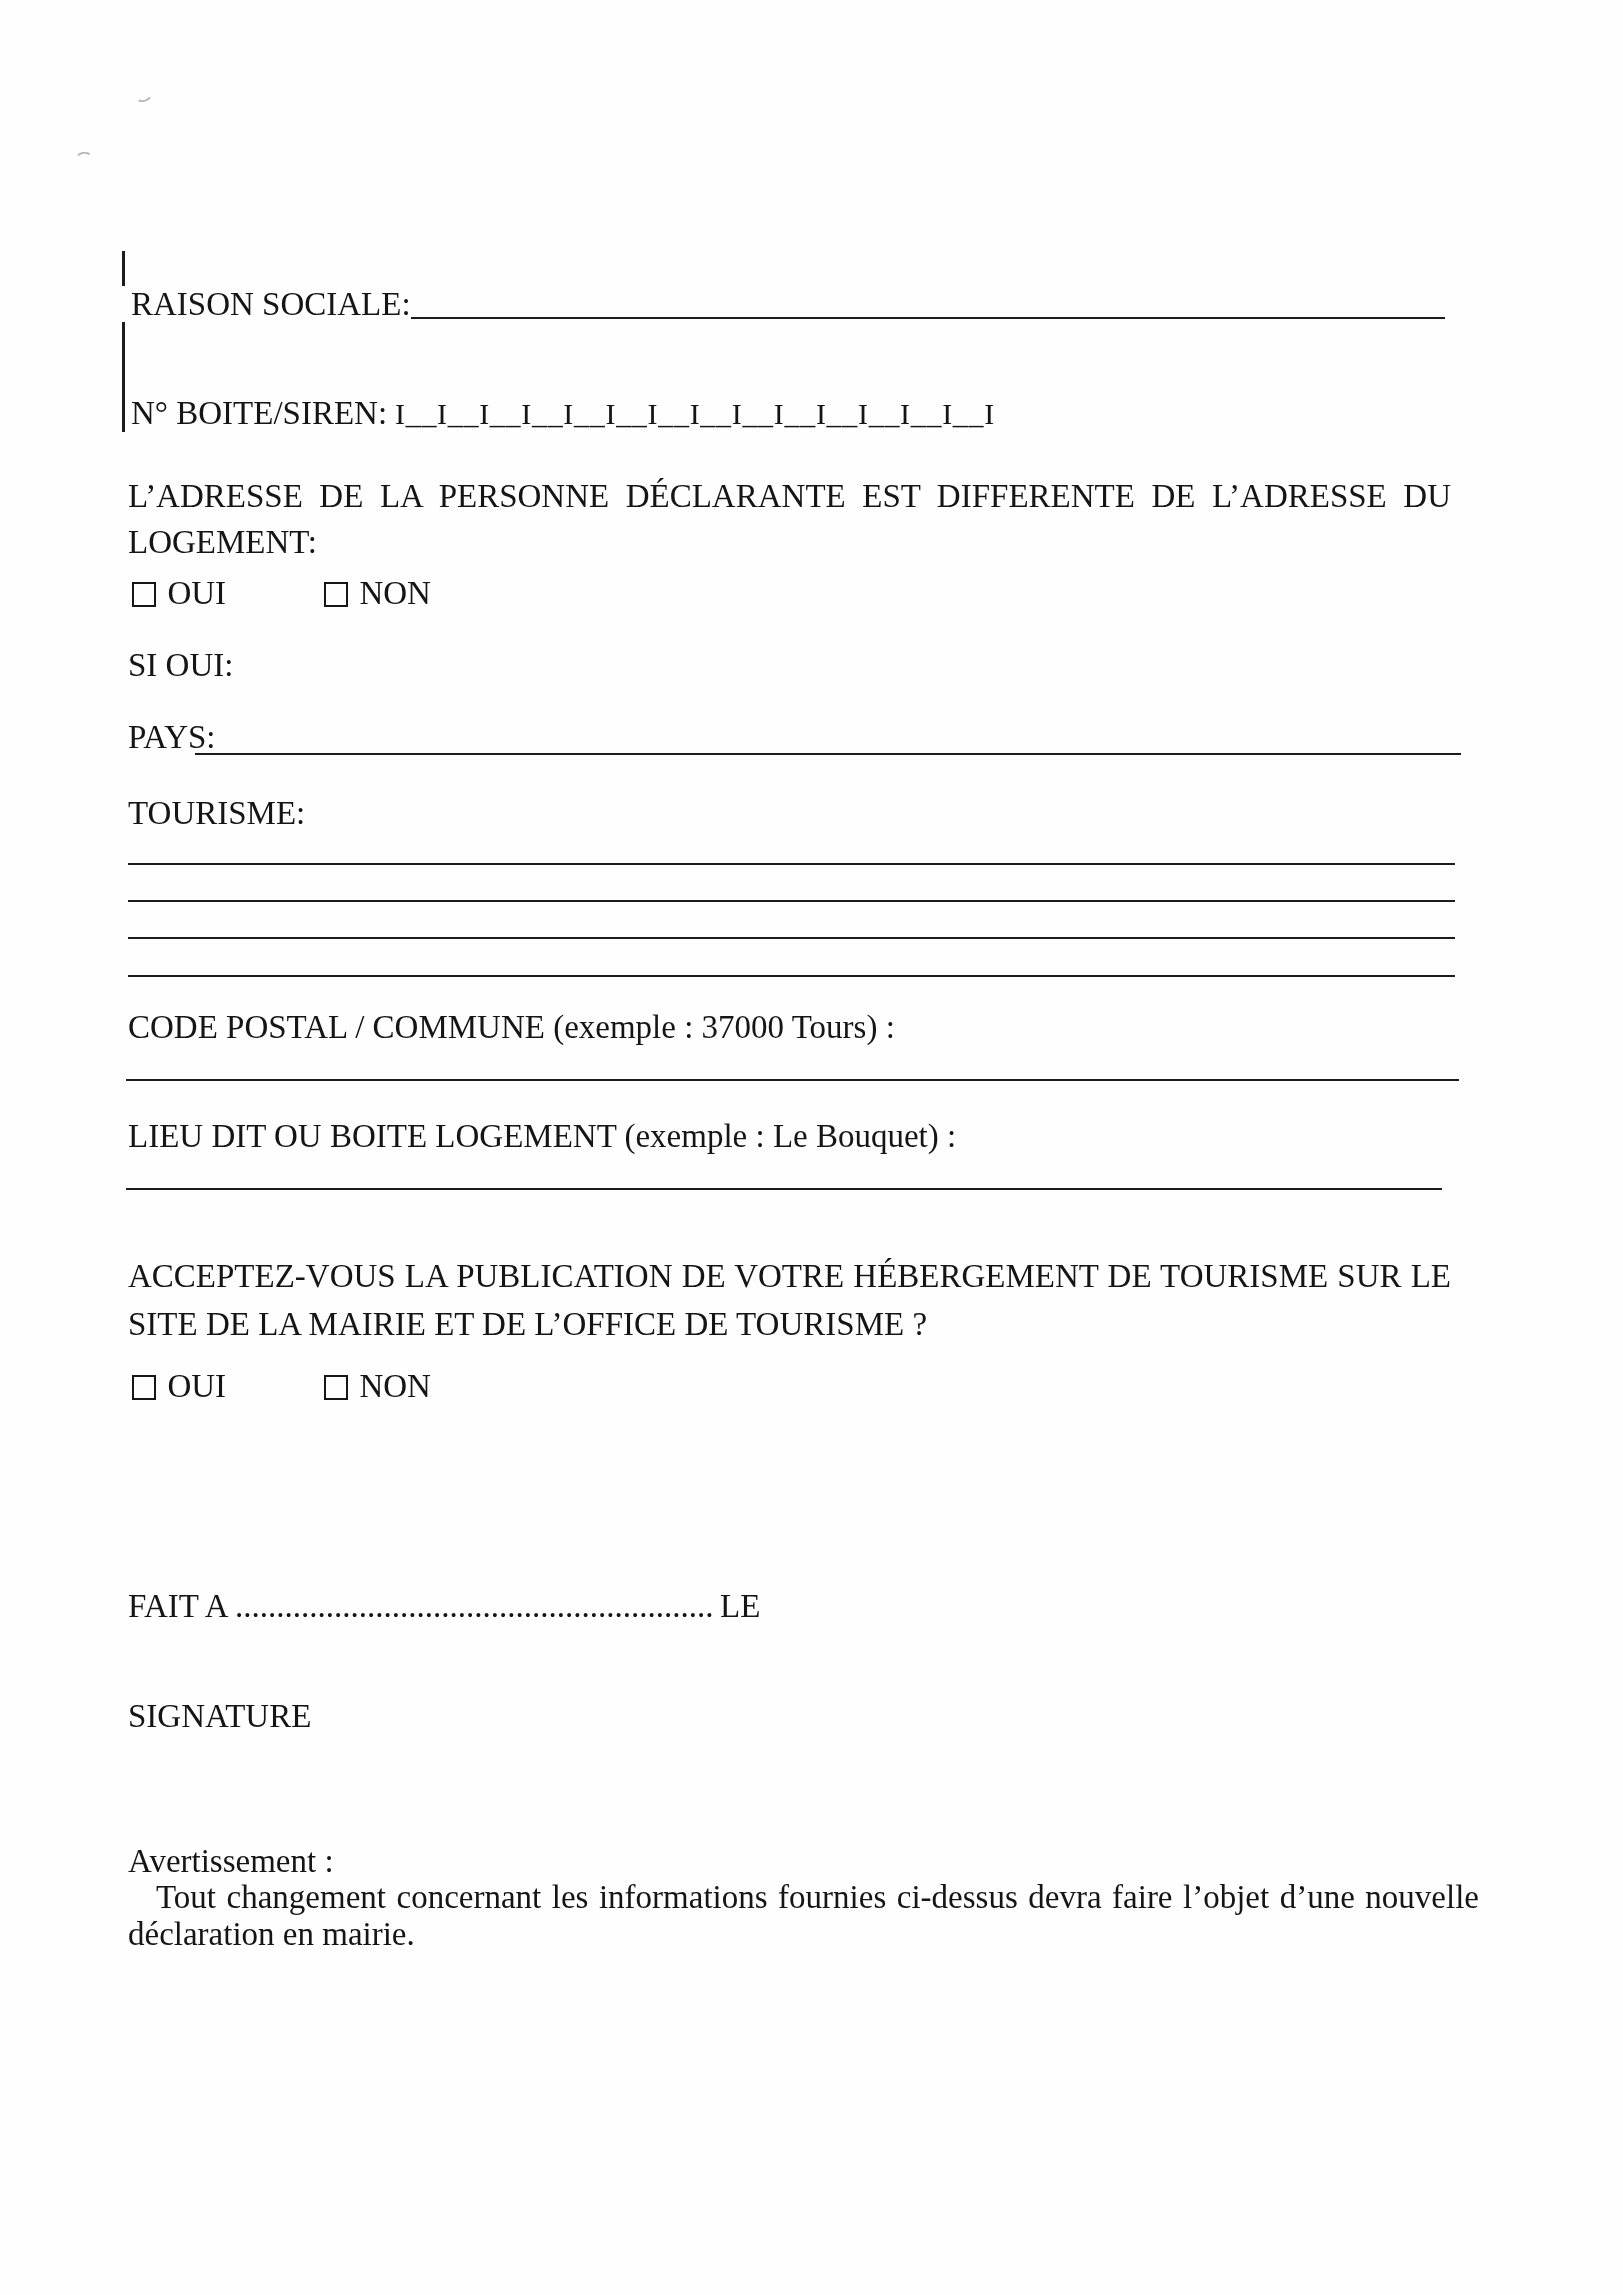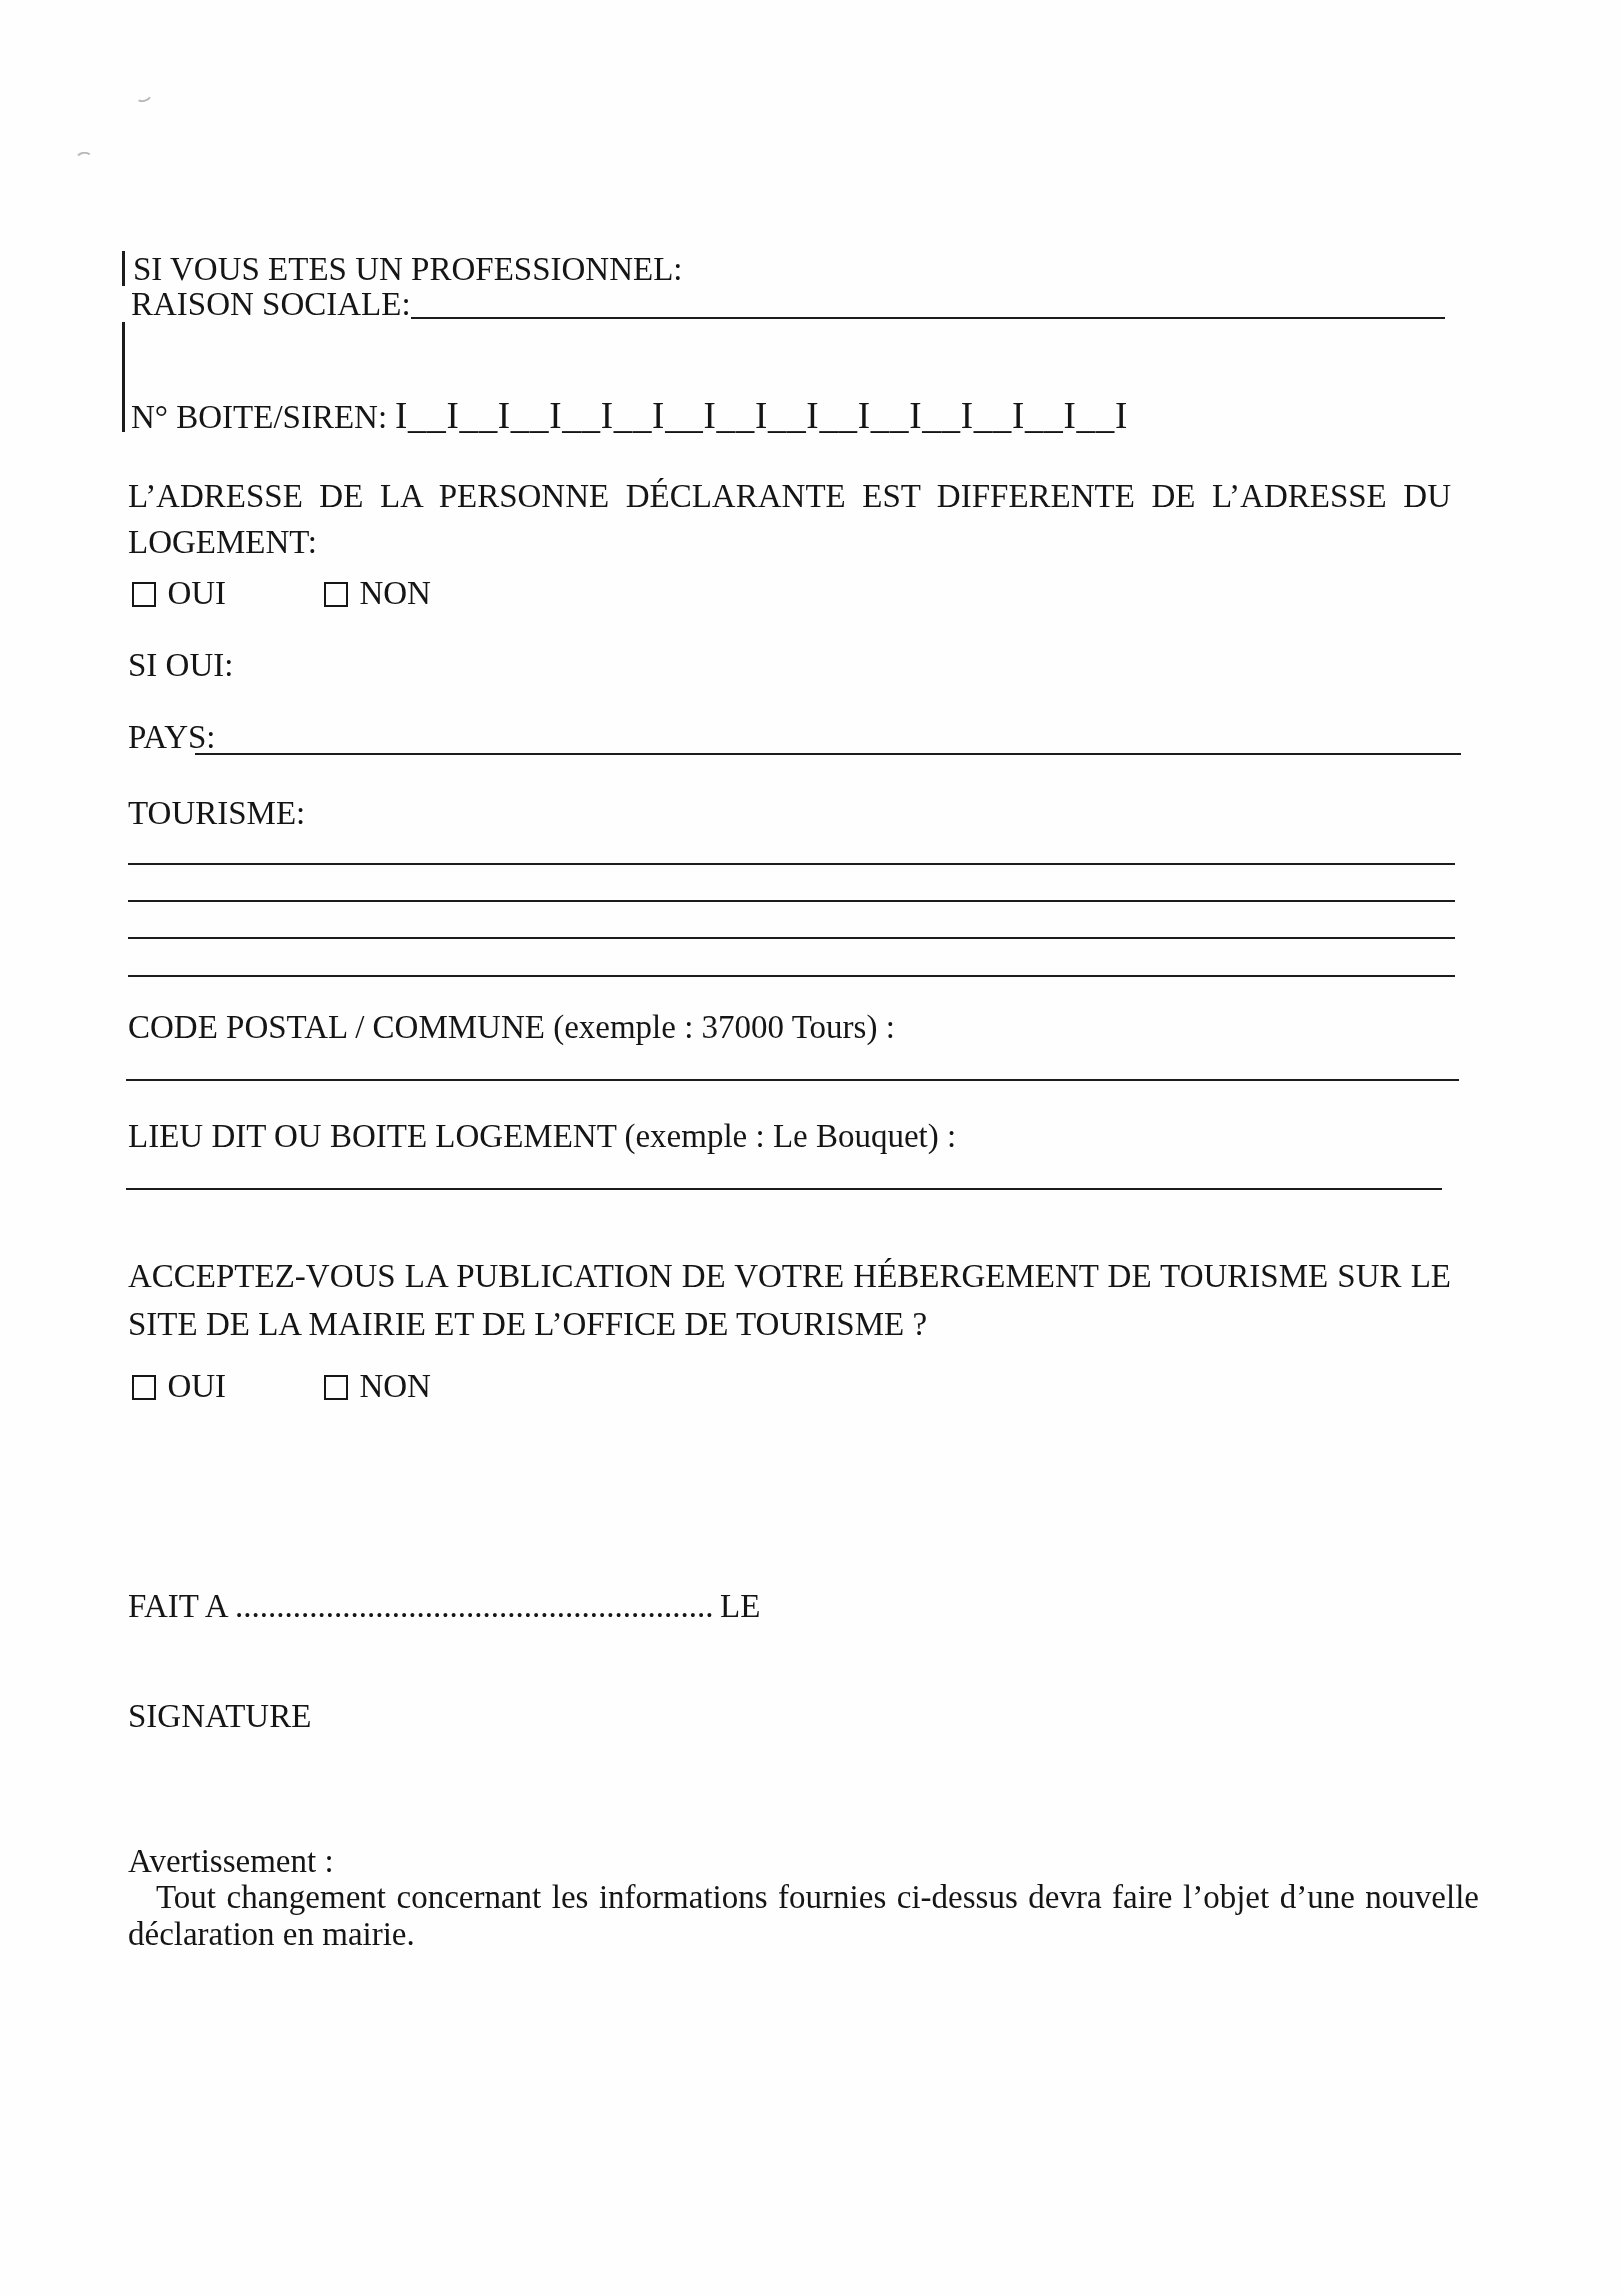--- a/index.html
+++ b/index.html
@@ -38,21 +38,21 @@
   }
   .cb {
     display:inline-block;
     width:19.6px; height:21px;
     border:2.6px solid #161616;
     vertical-align:-2.6px;
   }
   .cbl { margin-left:11.8px; }
   .cb2 { margin-left:98px; }
   .siret-boxes {
-    font-size:37px;
+    font-size:30px;
     margin-left:7.9px;
     letter-spacing:0.7px;
   }
   .dots { margin:0 6.5px; }
   .speck {
     position:absolute;
     width:14.4px; height:11.8px;
     border:2px solid transparent;
     border-bottom-color:#b9b9b9;
     border-radius:50%;
@@ -64,21 +64,20 @@
 <body>
 
 <div class="page">
 
   <div class="speck speck1"></div>
   <div class="speck speck2"></div>
 
   <div class="vbar" style="left:122px; top:251px; height:35px;"></div>
   <div class="vbar" style="left:122px; top:322px; height:110px;"></div>
 
-  <div class="t" style="top:251px; left:133px;">SI VOUS ETES UN PROFESSIONNEL:</div>
 
   <div class="t" style="top:286px; left:131px;">RAISON SOCIALE:</div>
   <div class="hline" style="top:317px; left:411px; width:1034px;"></div>
 
   <div class="t" style="top:395px; left:131px;">
     <span>N° BOITE/SIREN:</span><span class="siret-boxes">I__I__I__I__I__I__I__I__I__I__I__I__I__I__I</span>
   </div>
 
   <div class="t jl" style="top:478px;">L’ADRESSE DE LA PERSONNE DÉCLARANTE EST DIFFERENTE DE L’ADRESSE DU</div>
   <div class="t" style="top:524px;">LOGEMENT:</div>

